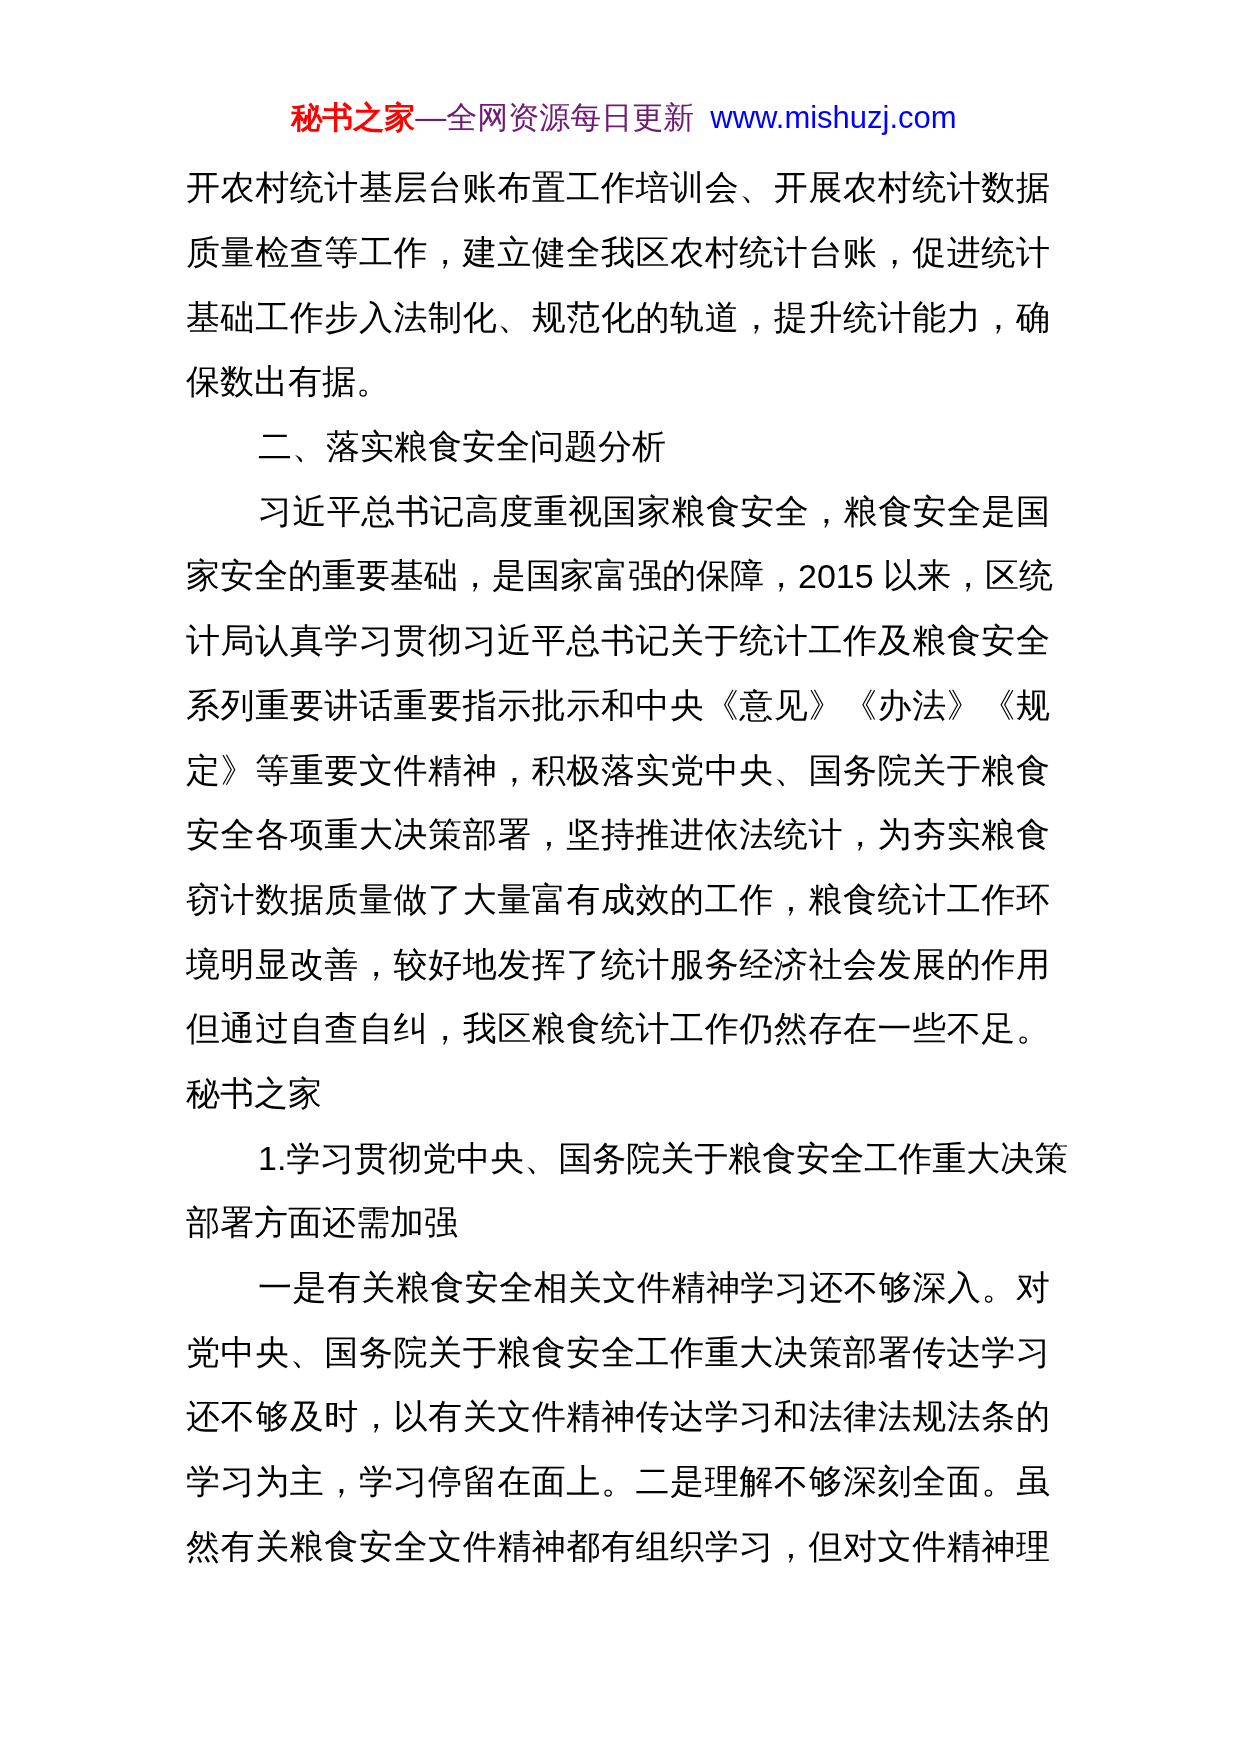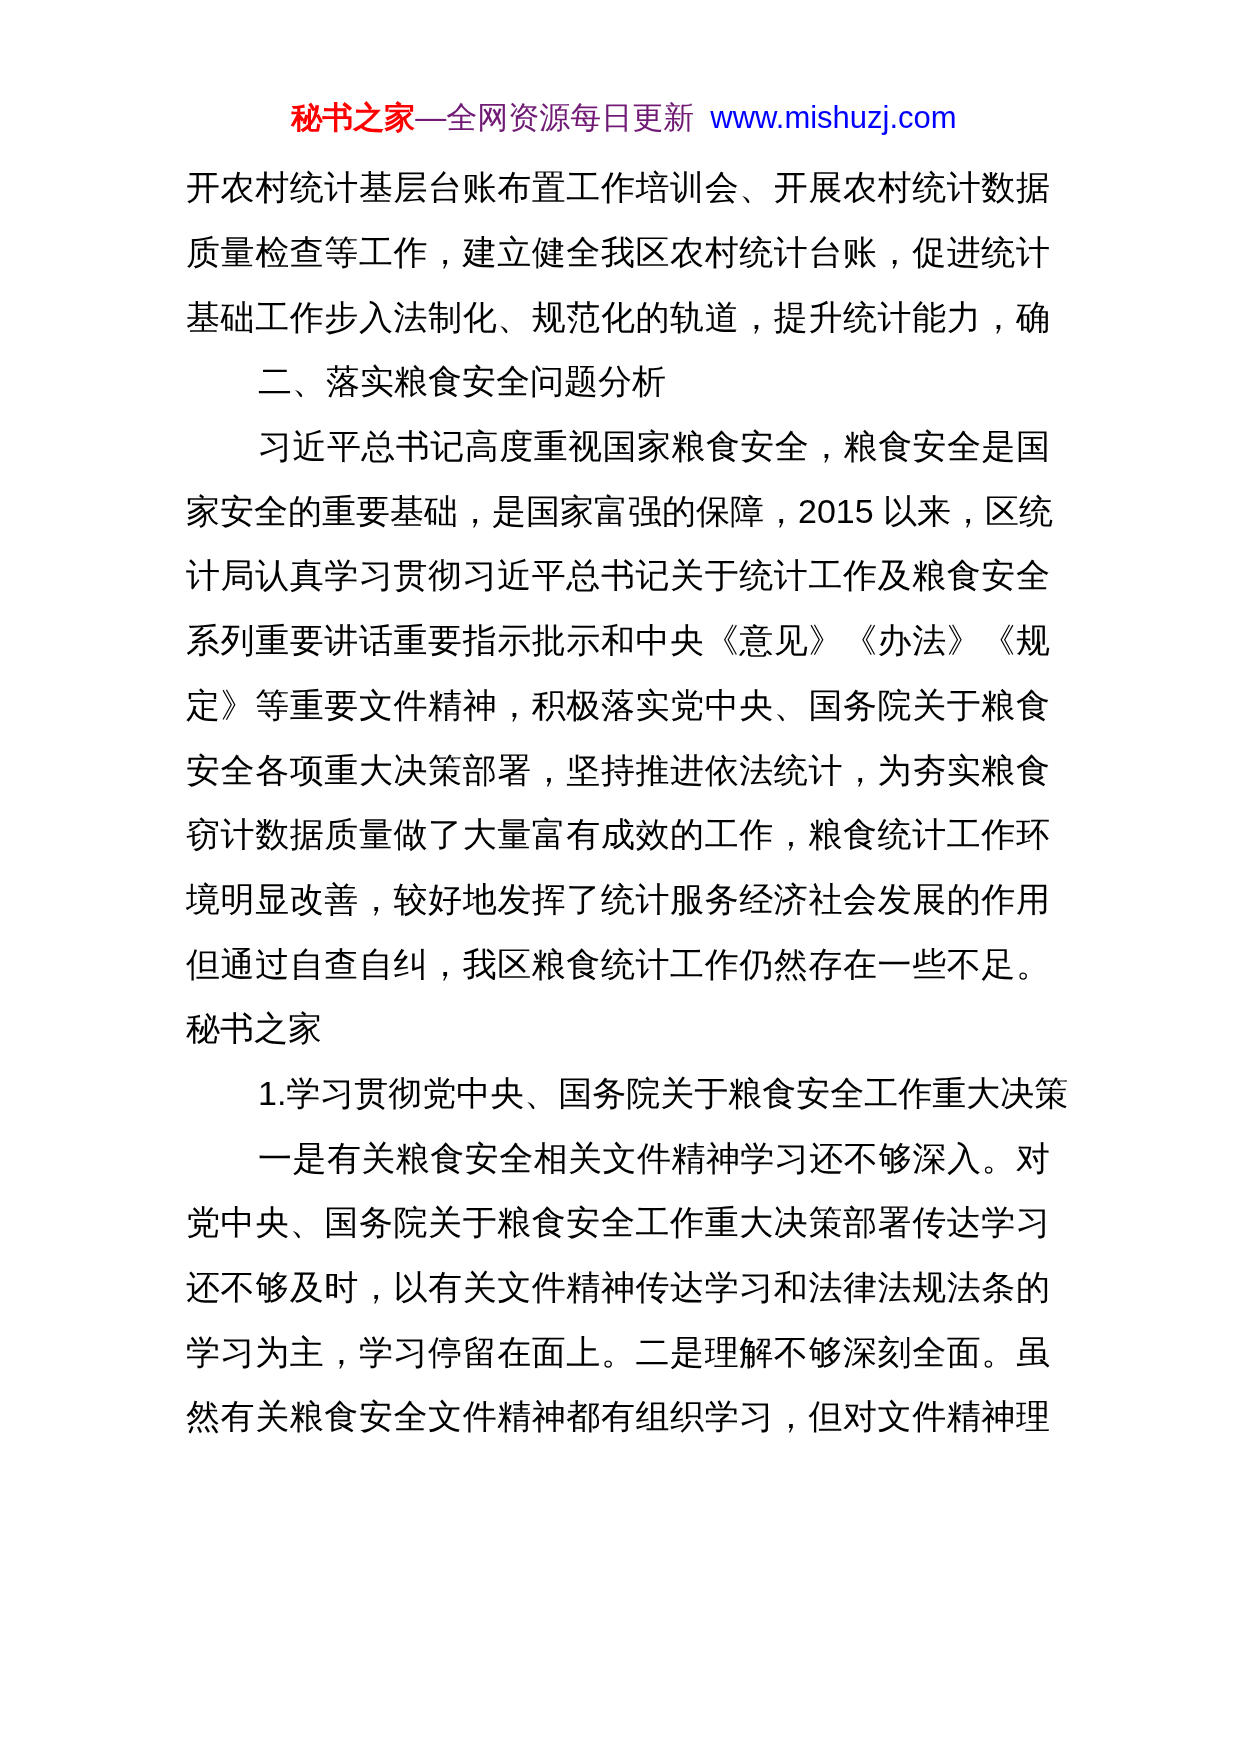--- a/index.html
+++ b/index.html
@@ -50,38 +50,40 @@
 
 <div class="page">
   <div class="header">
     <span class="brand" style="color: rgb(255, 0, 0);">秘书之家</span><span class="tagline" style="color: #701a75;">—全网资源每日更新</span><span class="url" style="color: rgb(0, 0, 255);">www.mishuzj.com</span>
   </div>
   <div class="doc-body">
       <div class="paragraph">
         <div class="line justify"><span>开</span><span>农</span><span>村</span><span>统</span><span>计</span><span>基</span><span>层</span><span>台</span><span>账</span><span>布</span><span>置</span><span>工</span><span>作</span><span>培</span><span>训</span><span>会</span><span>、</span><span>开</span><span>展</span><span>农</span><span>村</span><span>统</span><span>计</span><span>数</span><span>据</span></div>
         <div class="line justify"><span>质</span><span>量</span><span>检</span><span>查</span><span>等</span><span>工</span><span>作</span><span>，</span><span>建</span><span>立</span><span>健</span><span>全</span><span>我</span><span>区</span><span>农</span><span>村</span><span>统</span><span>计</span><span>台</span><span>账</span><span>，</span><span>促</span><span>进</span><span>统</span><span>计</span></div>
         <div class="line justify"><span>基</span><span>础</span><span>工</span><span>作</span><span>步</span><span>入</span><span>法</span><span>制</span><span>化</span><span>、</span><span>规</span><span>范</span><span>化</span><span>的</span><span>轨</span><span>道</span><span>，</span><span>提</span><span>升</span><span>统</span><span>计</span><span>能</span><span>力</span><span>，</span><span>确</span></div>
+        <div class="line">保数出有据。</div>
       </div>
       <div class="paragraph">
         <div class="line indent">二、落实粮食安全问题分析</div>
       </div>
       <div class="paragraph">
         <div class="line justify indent"><span>习</span><span>近</span><span>平</span><span>总</span><span>书</span><span>记</span><span>高</span><span>度</span><span>重</span><span>视</span><span>国</span><span>家</span><span>粮</span><span>食</span><span>安</span><span>全</span><span>，</span><span>粮</span><span>食</span><span>安</span><span>全</span><span>是</span><span>国</span></div>
         <div class="line justify"><span>家</span><span>安</span><span>全</span><span>的</span><span>重</span><span>要</span><span>基</span><span>础</span><span>，</span><span>是</span><span>国</span><span>家</span><span>富</span><span>强</span><span>的</span><span>保</span><span>障</span><span>，</span><span>2015 </span><span>以</span><span>来</span><span>，</span><span>区</span><span>统</span></div>
         <div class="line justify"><span>计</span><span>局</span><span>认</span><span>真</span><span>学</span><span>习</span><span>贯</span><span>彻</span><span>习</span><span>近</span><span>平</span><span>总</span><span>书</span><span>记</span><span>关</span><span>于</span><span>统</span><span>计</span><span>工</span><span>作</span><span>及</span><span>粮</span><span>食</span><span>安</span><span>全</span></div>
         <div class="line justify"><span>系</span><span>列</span><span>重</span><span>要</span><span>讲</span><span>话</span><span>重</span><span>要</span><span>指</span><span>示</span><span>批</span><span>示</span><span>和</span><span>中</span><span>央</span><span>《</span><span>意</span><span>见</span><span>》</span><span>《</span><span>办</span><span>法</span><span>》</span><span>《</span><span>规</span></div>
         <div class="line justify"><span>定</span><span>》</span><span>等</span><span>重</span><span>要</span><span>文</span><span>件</span><span>精</span><span>神</span><span>，</span><span>积</span><span>极</span><span>落</span><span>实</span><span>党</span><span>中</span><span>央</span><span>、</span><span>国</span><span>务</span><span>院</span><span>关</span><span>于</span><span>粮</span><span>食</span></div>
         <div class="line justify"><span>安</span><span>全</span><span>各</span><span>项</span><span>重</span><span>大</span><span>决</span><span>策</span><span>部</span><span>署</span><span>，</span><span>坚</span><span>持</span><span>推</span><span>进</span><span>依</span><span>法</span><span>统</span><span>计</span><span>，</span><span>为</span><span>夯</span><span>实</span><span>粮</span><span>食</span></div>
         <div class="line justify"><span>窃</span><span>计</span><span>数</span><span>据</span><span>质</span><span>量</span><span>做</span><span>了</span><span>大</span><span>量</span><span>富</span><span>有</span><span>成</span><span>效</span><span>的</span><span>工</span><span>作</span><span>，</span><span>粮</span><span>食</span><span>统</span><span>计</span><span>工</span><span>作</span><span>环</span></div>
         <div class="line justify"><span>境</span><span>明</span><span>显</span><span>改</span><span>善</span><span>，</span><span>较</span><span>好</span><span>地</span><span>发</span><span>挥</span><span>了</span><span>统</span><span>计</span><span>服</span><span>务</span><span>经</span><span>济</span><span>社</span><span>会</span><span>发</span><span>展</span><span>的</span><span>作</span><span>用</span></div>
         <div class="line justify"><span>但</span><span>通</span><span>过</span><span>自</span><span>查</span><span>自</span><span>纠</span><span>，</span><span>我</span><span>区</span><span>粮</span><span>食</span><span>统</span><span>计</span><span>工</span><span>作</span><span>仍</span><span>然</span><span>存</span><span>在</span><span>一</span><span>些</span><span>不</span><span>足</span><span>。</span></div>
         <div class="line">秘书之家</div>
       </div>
       <div class="paragraph">
         <div class="line justify indent"><span>1.</span><span>学</span><span>习</span><span>贯</span><span>彻</span><span>党</span><span>中</span><span>央</span><span>、</span><span>国</span><span>务</span><span>院</span><span>关</span><span>于</span><span>粮</span><span>食</span><span>安</span><span>全</span><span>工</span><span>作</span><span>重</span><span>大</span><span>决</span><span>策</span></div>
+        <div class="line">部署方面还需加强</div>
       </div>
       <div class="paragraph">
         <div class="line justify indent"><span>一</span><span>是</span><span>有</span><span>关</span><span>粮</span><span>食</span><span>安</span><span>全</span><span>相</span><span>关</span><span>文</span><span>件</span><span>精</span><span>神</span><span>学</span><span>习</span><span>还</span><span>不</span><span>够</span><span>深</span><span>入</span><span>。</span><span>对</span></div>
         <div class="line justify"><span>党</span><span>中</span><span>央</span><span>、</span><span>国</span><span>务</span><span>院</span><span>关</span><span>于</span><span>粮</span><span>食</span><span>安</span><span>全</span><span>工</span><span>作</span><span>重</span><span>大</span><span>决</span><span>策</span><span>部</span><span>署</span><span>传</span><span>达</span><span>学</span><span>习</span></div>
         <div class="line justify"><span>还</span><span>不</span><span>够</span><span>及</span><span>时</span><span>，</span><span>以</span><span>有</span><span>关</span><span>文</span><span>件</span><span>精</span><span>神</span><span>传</span><span>达</span><span>学</span><span>习</span><span>和</span><span>法</span><span>律</span><span>法</span><span>规</span><span>法</span><span>条</span><span>的</span></div>
         <div class="line justify"><span>学</span><span>习</span><span>为</span><span>主</span><span>，</span><span>学</span><span>习</span><span>停</span><span>留</span><span>在</span><span>面</span><span>上</span><span>。</span><span>二</span><span>是</span><span>理</span><span>解</span><span>不</span><span>够</span><span>深</span><span>刻</span><span>全</span><span>面</span><span>。</span><span>虽</span></div>
         <div class="line justify"><span>然</span><span>有</span><span>关</span><span>粮</span><span>食</span><span>安</span><span>全</span><span>文</span><span>件</span><span>精</span><span>神</span><span>都</span><span>有</span><span>组</span><span>织</span><span>学</span><span>习</span><span>，</span><span>但</span><span>对</span><span>文</span><span>件</span><span>精</span><span>神</span><span>理</span></div>
       </div>
     </div>
 </div>

